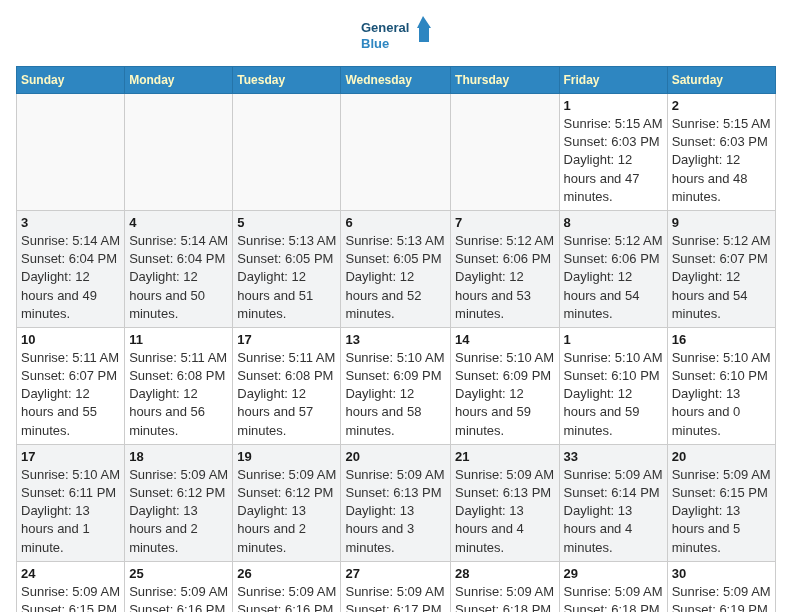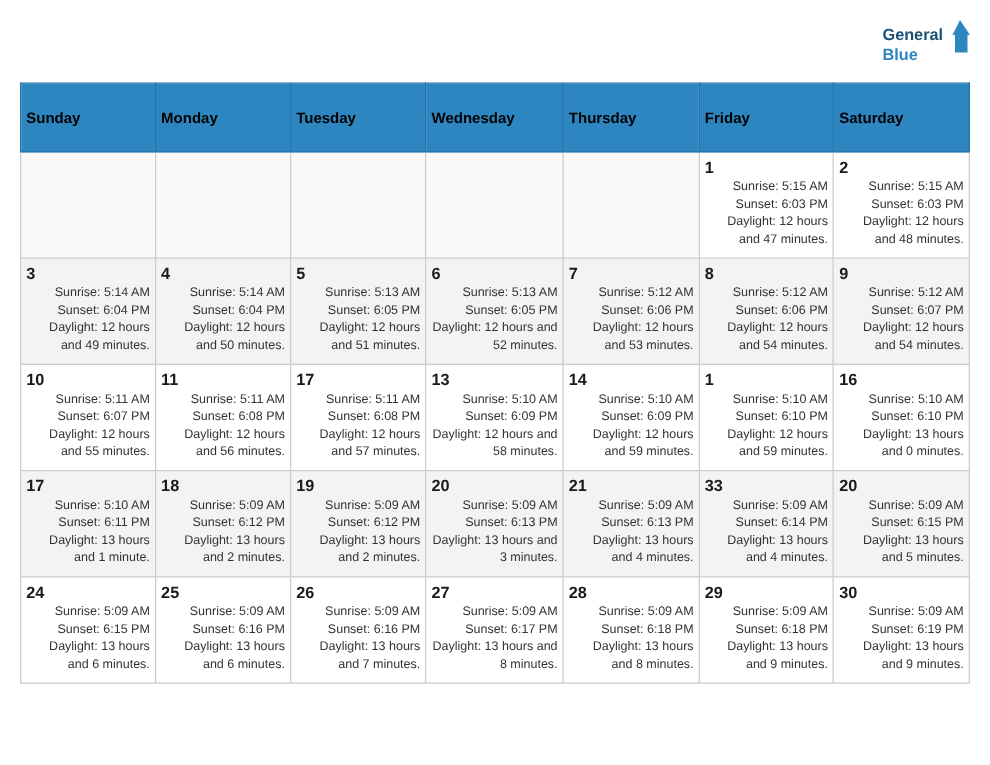--- a/index.html
+++ b/index.html
@@ -29,22 +29,22 @@
       color: #333;
       margin-bottom: 8px;
     }
     table {
       width: 100%;
       border-collapse: collapse;
       font-size: 11px;
     }
     thead tr th {
       background-color: #2e86c1;
-      color: #000000;
-      padding: 20px 4px;
+      color: #fef9c3;
+      padding: 6px 4px;
       text-align: left;
       font-size: 12px;
       font-weight: bold;
       border: 1px solid #2574a9;
     }
     tbody tr td {
       border: 1px solid #ccc;
       padding: 4px;
       vertical-align: top;
       width: 113px;
@@ -55,31 +55,30 @@
       background: #f2f3f4;
     }
     .day-num {
       font-size: 13px;
       font-weight: bold;
       color: #1a1a1a;
       display: block;
       margin-bottom: 2px;
     }
     .day-info {
-      font-size: 10px;
+      font-size: 13px;
       color: #333;
       line-height: 1.4;
-      text-align: right;
     }
     .empty-cell {
       background: #f9f9f9 !important;
     }
     .top-row {
       display: flex;
-      justify-content: flex-end;
+      justify-content: center;
       align-items: flex-start;
       margin-bottom: 6px;
     }
   </style>
 </head>
 <body>
 
 <div class="top-row">
   <div class="header-logo">
   <svg width="70" height="40" viewBox="0 0 70 40" xmlns="http://www.w3.org/2000/svg">

